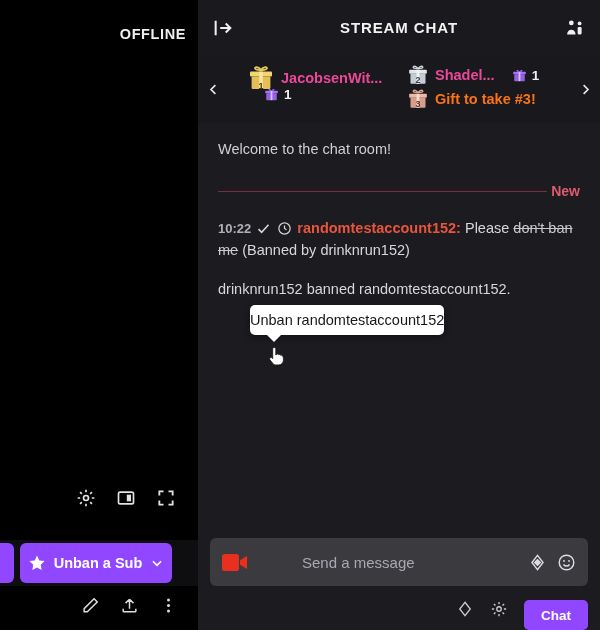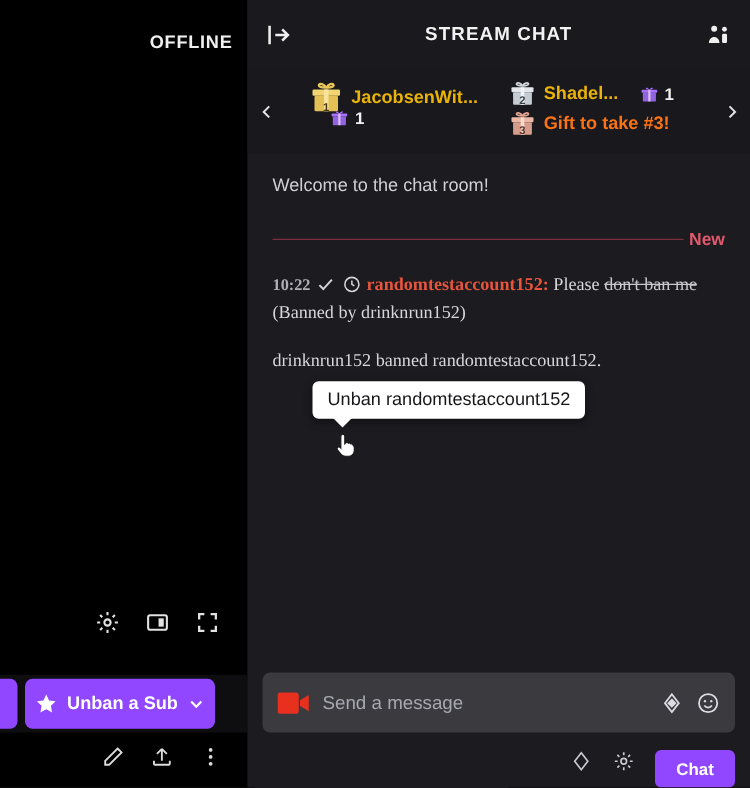--- a/index.html
+++ b/index.html
@@ -105,21 +105,21 @@
   .giftbox { position:relative; display:block; flex:0 0 auto; }
   .giftbox svg { display:block; }
   .gb-num {
     position:absolute; left:0; right:0; bottom:2px;
     text-align:center; font-size:9px; font-weight:700;
     color:#4a3a10;
   }
   .gb-num.silver { color:#3a4048; }
   .gb-num.bronze { color:#5a3028; }
 
-  .gift-name { color:#eab308; font-size:14.5px; font-weight:700; white-space:nowrap; }
+  .gift-name { color:#ec4899; font-size:14.5px; font-weight:700; white-space:nowrap; }
   .gift-name.promo { color:#f97316; }
   .small-gift { width:15px; height:15px; display:block; flex:0 0 15px; }
   .small-gift svg { width:100%; height:100%; display:block; }
   .gift-count { color:#f0f0f0; font-size:13.5px; font-weight:700; }
 
   
   .messages {
     position:relative; flex:1;
     padding:18px 20px 0 20px;
     overflow:hidden;
@@ -131,32 +131,32 @@
     display:flex; align-items:center; gap:4px;
     margin-bottom:18px; height:16px;
   }
   .nd-line { flex:1; height:1px; background:#7d2e3e; }
   .nd-label { color:#e05a6e; font-size:14px; font-weight:600; flex:0 0 auto; }
 
   .tooltip {
     position:absolute; left:52px; top:182px;
     background:#fff; color:#17171a;
     font-size:14.5px;
-    padding:7px 12px; border-radius:5px;
+    padding:7px 0; border-radius:5px;
     white-space:nowrap; z-index:40;
     box-shadow:0 2px 7px rgba(0,0,0,.45);
   }
   .tooltip::after {
     content:""; position:absolute; left:16px; bottom:-7px;
     border-left:8px solid transparent;
     border-right:8px solid transparent;
     border-top:8px solid #fff;
   }
 
-  .msg { font-size:14.5px; line-height:1.55; color:#d7d7db; margin-bottom:16px;font-family:Liberation Serif, serif; }
+  .msg { font-size:14.5px; line-height:1.55; color:#d7d7db; margin-bottom:16px; }
   .ts { color:#b0b0b6; font-size:13px; font-weight:600; }
   .mini-icon { display:inline-block; vertical-align:-3px; width:15px; height:15px; color:#d4d4d8; margin:0 1px; }
   .mini-icon svg { width:100%; height:100%; display:block; }
   .username { color:#e8553d; font-weight:700; }
   .struck { text-decoration:line-through; color:#c9c9ce; }
 
   .cursor-hand {
     position:absolute; left:68px; top:222px;
     width:20px; height:24px; z-index:50; pointer-events:none;
   }
@@ -170,21 +170,21 @@
     display:flex; align-items:center;
     padding:0 12px; gap:10px;
   }
   .vid-icon {
     width:26px; height:19px; flex:0 0 26px;
     display:block; color:#e8301f;
   }
   .vid-icon svg { width:100%; height:100%; display:block; }
   .ci-input {
     flex:1; background:transparent; border:none; outline:none;
-    color:#e6e6ea; font-size:15px; font-family:"Liberation Sans", sans-serif;
+    color:#e6e6ea; font-size:15px; font-family:"Liberation Sans", sans-serif;margin-left:44px;
   }
   .ci-input::placeholder { color:#a8a8b0; }
   .ci-icon { width:19px; height:19px; color:#dcdce2; display:block; cursor:pointer; flex:0 0 19px; }
   .ci-icon svg { width:100%; height:100%; display:block; }
 
   .chat-footer {
     flex:0 0 32px; position:relative;
     display:flex; align-items:flex-start; justify-content:flex-end;
     gap:16px; padding:14px 12px 0 0;
   }

